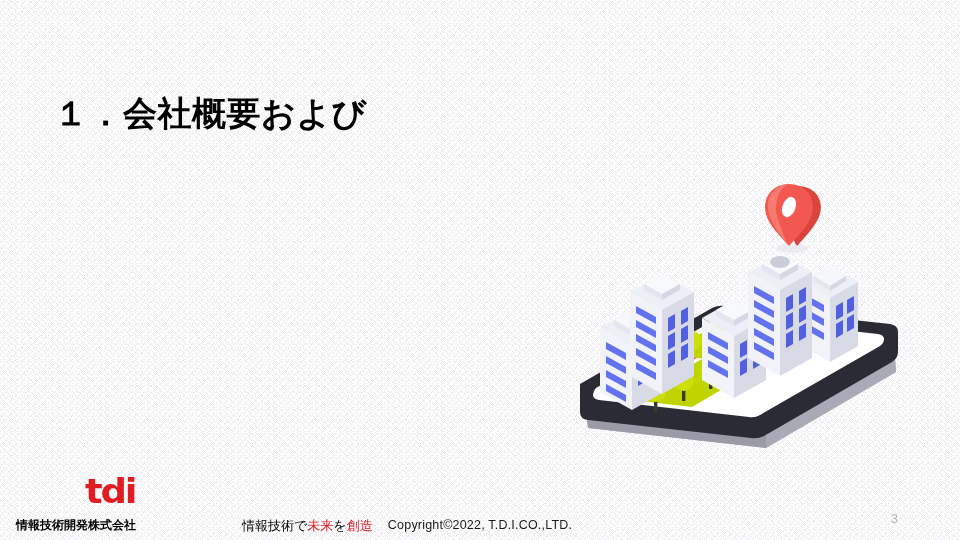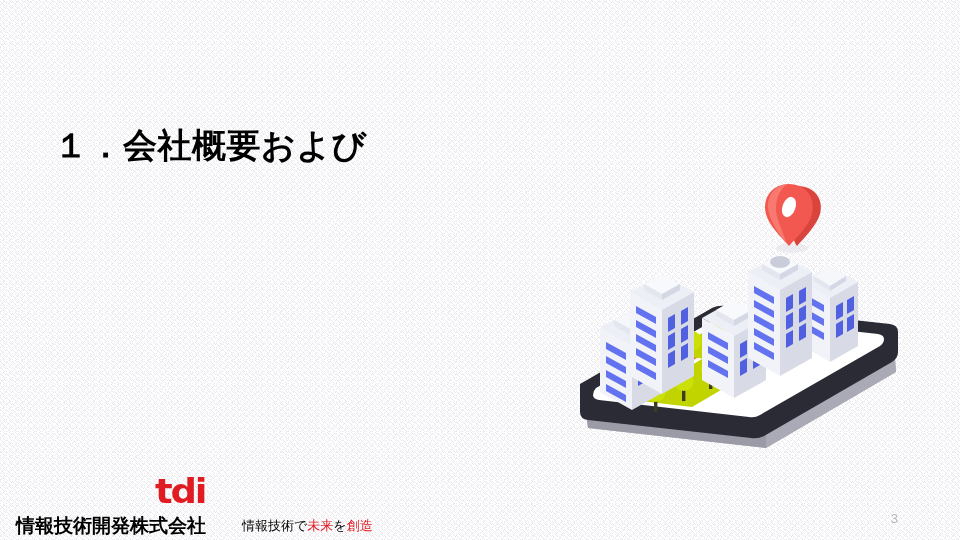--- a/index.html
+++ b/index.html
@@ -30,21 +30,20 @@
     width: 720px;
   }
   .title-line {
     font-family: "DejaVu Sans", "Liberation Sans", sans-serif;
     font-weight: bold;
     font-size: 34px;
     line-height: 50px;
     letter-spacing: 0.5px;
     color: #000000;
     white-space: nowrap;
-    margin-top: 32px;
   }
   .title-line-2 {
     padding-left: 78px;
   }
 
   
   .illustration {
     position: absolute;
     left: 566px;
     top: 176px;
@@ -76,21 +75,21 @@
     font-size: 33px;
     line-height: 33px;
     color: #E01B22;
     letter-spacing: -2px;
     transform: scaleX(1.12);
     transform-origin: left bottom;
     margin-right: 6px;
   }
   .logo-company {
     font-family: "DejaVu Sans", "Liberation Sans", sans-serif;
-    font-size: 19px;
+    font-size: 12px;
     line-height: 18px;
     font-weight: bold;
     color: #000000;
     padding-bottom: 2px;
   }
   .tagline {
     position: absolute;
     left: 242px;
     bottom: 6px;
     font-family: "DejaVu Sans", "Liberation Sans", sans-serif;
@@ -324,17 +323,18 @@
 
   <div class="footer">
 
     <div class="logo-group">
       <span class="logo-mark">tdi</span>
       <span class="logo-company">情報技術開発株式会社</span>
     </div>
 
     <div class="tagline"><span>情報技術で</span><span class="hl">未来</span><span>を</span><span class="hl">創造</span></div>
 
+    <div class="copyright">Copyright©2022, T.D.I.CO.,LTD.</div>
 
     <div class="page-number">3</div>
   </div>
 
 </div>
 
 </body></html>

